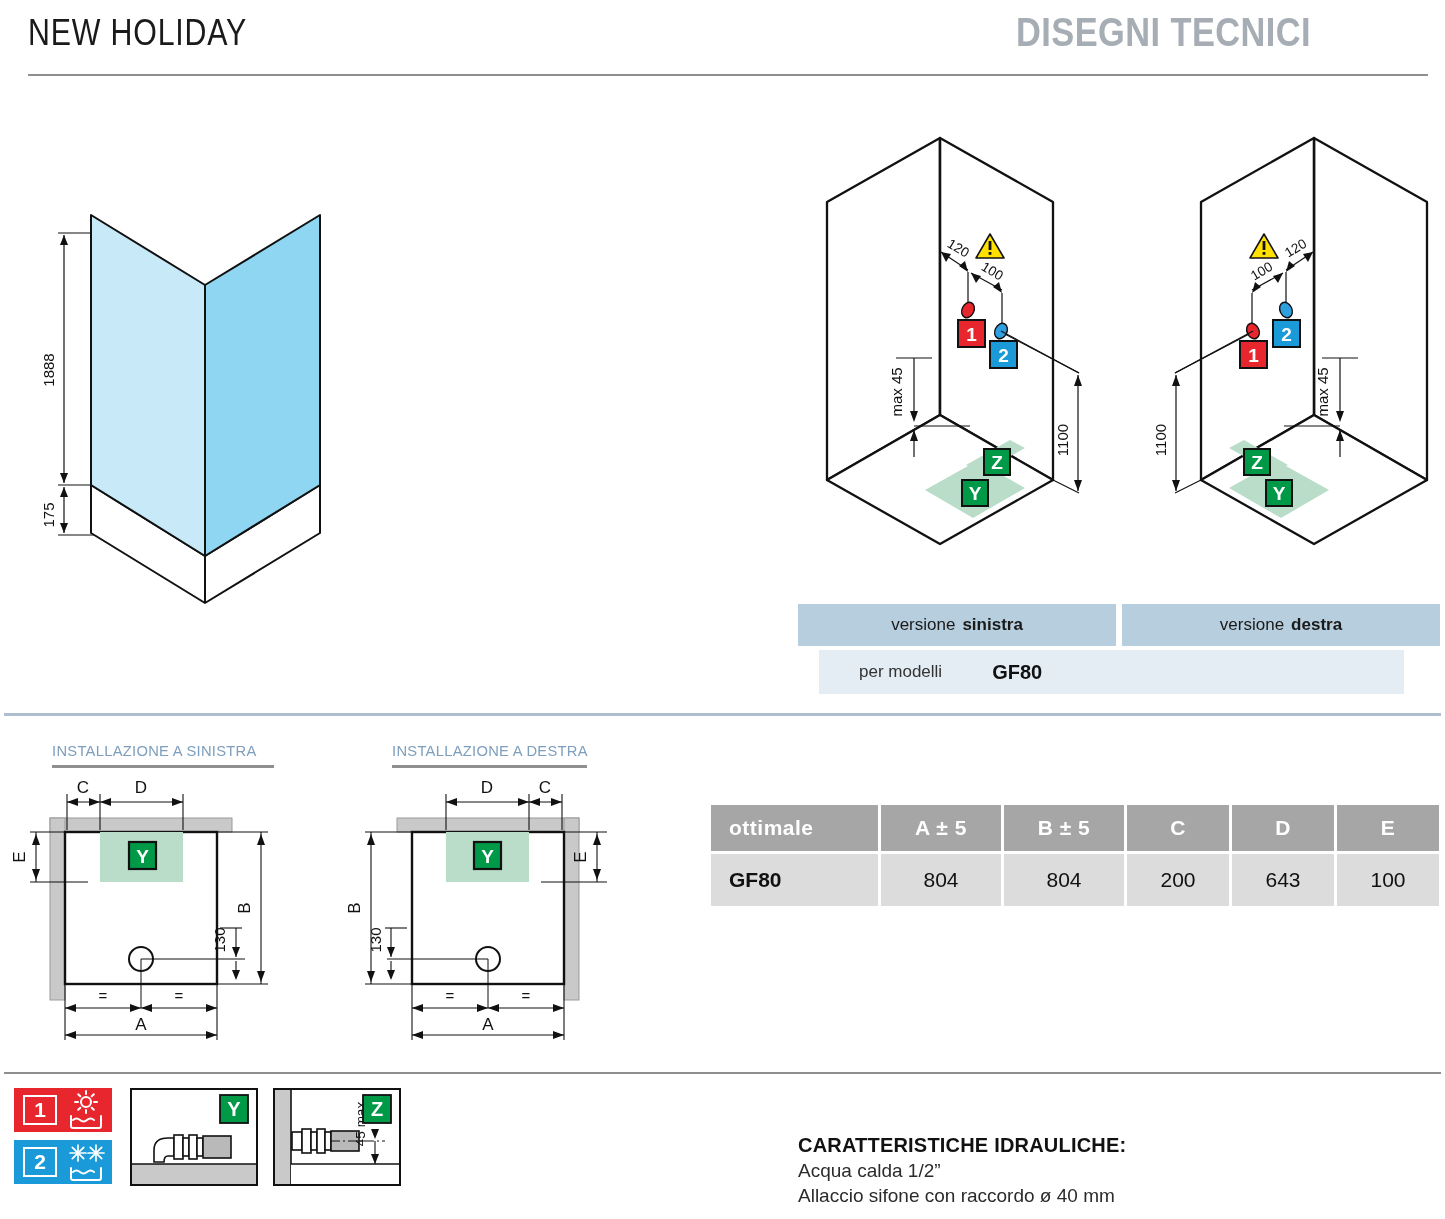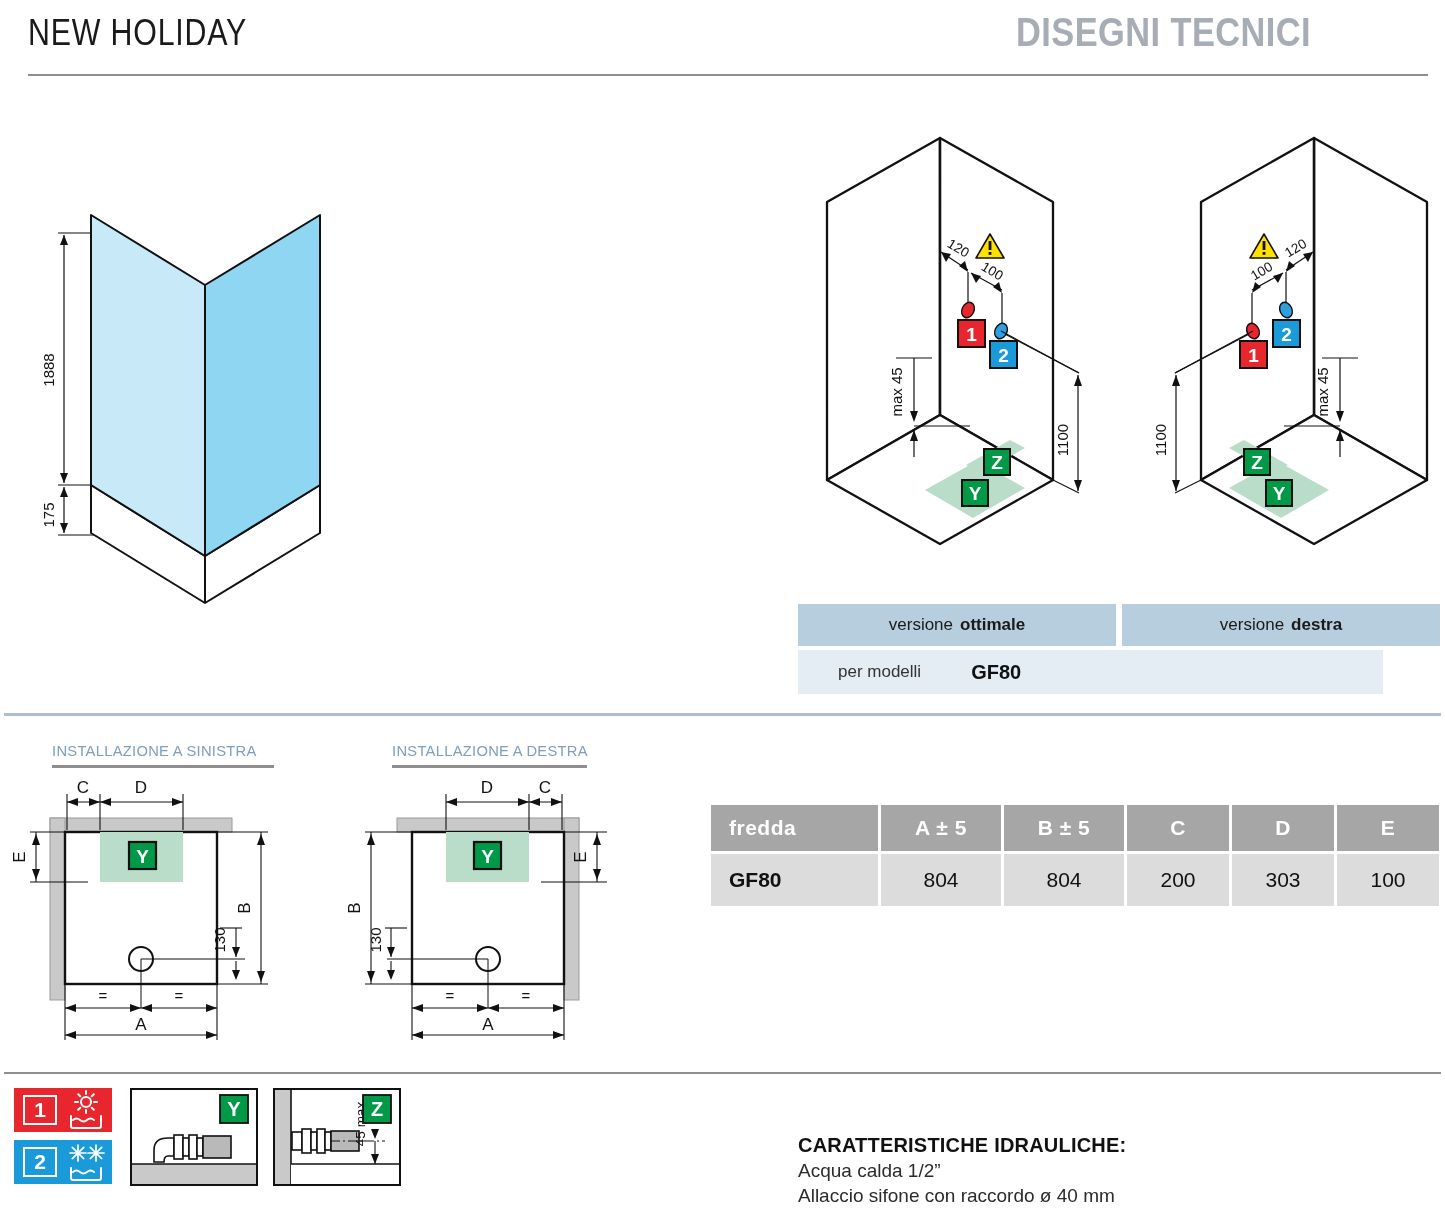--- a/index.html
+++ b/index.html
@@ -28,21 +28,21 @@
   .dimtxt{font-family:"Liberation Sans",sans-serif;font-size:15px;fill:#111;}
   .dimtxt-s{font-family:"Liberation Sans",sans-serif;font-size:13.5px;fill:#111;}
   .letter{font-family:"Liberation Sans",sans-serif;font-size:17px;fill:#111;}
 
   
   #ver-left-bar{left:798px;top:604px;width:318px;height:42px;background:#b7cede;}
   #ver-right-bar{left:1122px;top:604px;width:318px;height:42px;background:#b7cede;}
   .ver-bar{display:flex;align-items:center;justify-content:center;
     font-size:17px;color:#1a1a1a;gap:7px;}
   .ver-bar .b{font-weight:700;}
-  #model-bar{left:798px;top:650px;width:585px;height:44px;background:#e4edf4;
+  #model-bar{left:819px;top:650px;width:585px;height:44px;background:#e4edf4;
     display:flex;align-items:center;}
   #model-bar .lbl{margin-left:40px;font-size:17px;color:#333;}
   #model-bar .val{margin-left:50px;font-size:20px;font-weight:700;color:#111;}
 
   
   .inst-head{font-size:15.5px;color:#7d9ebd;letter-spacing:.3px;
     transform:scaleX(.95);transform-origin:left center;white-space:nowrap;}
   .inst-underline{height:3px;background:#8f8f8f;}
 
   
@@ -272,21 +272,21 @@
     </g>
     <g>
       <rect x="116" y="350" width="26" height="26" fill="#009947" stroke="#111" stroke-width="2"></rect>
       <text x="129" y="370" text-anchor="middle" font-size="19" font-weight="bold" fill="#fff" font-family="Liberation Sans, sans-serif">Y</text>
     </g>
   </svg>
 </div>
 
 <div class="abs ver-bar" id="ver-left-bar">
   <span>versione</span>
-  <span class="b">ottimale</span>
+  <span class="b">sinistra</span>
 </div>
 <div class="abs ver-bar" id="ver-right-bar">
   <span>versione</span>
   <span class="b">destra</span>
 </div>
 <div class="abs" id="model-bar">
   <span class="lbl">per modelli</span>
   <span class="val">GF80</span>
 </div>
 
@@ -466,35 +466,35 @@
     </g>
     <text class="dimtxt" x="105" y="221" text-anchor="middle">=</text>
     <text class="dimtxt" x="181" y="221" text-anchor="middle">=</text>
     <text class="letter" x="143" y="250" text-anchor="middle">A</text>
   </svg>
 </div>
 
 <table class="abs" id="spec-table">
   <thead>
     <tr>
-      <th style="width:148px;">fredda</th>
+      <th style="width:148px;">ottimale</th>
       <th style="width:118px;">A ± 5</th>
       <th style="width:118px;">B ± 5</th>
       <th style="width:100px;">C</th>
       <th style="width:100px;">D</th>
       <th style="width:100px;">E</th>
     </tr>
   </thead>
   <tbody>
     <tr>
       <td>GF80</td>
       <td>804</td>
       <td>804</td>
       <td>200</td>
-      <td>303</td>
+      <td>643</td>
       <td>100</td>
     </tr>
   </tbody>
 </table>
 
 <div class="abs hr-bot"></div>
 
 <div class="abs badge12" id="hot-badge">
   <div class="badge-num">1</div>
   <svg width="50" height="40" viewBox="0 0 50 40" style="margin-left:4px;">

